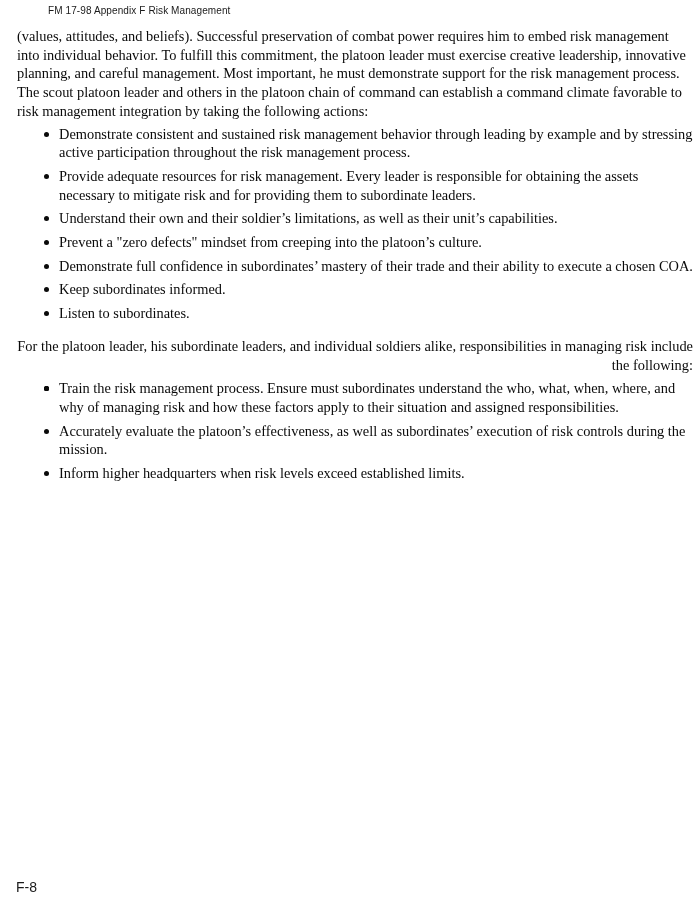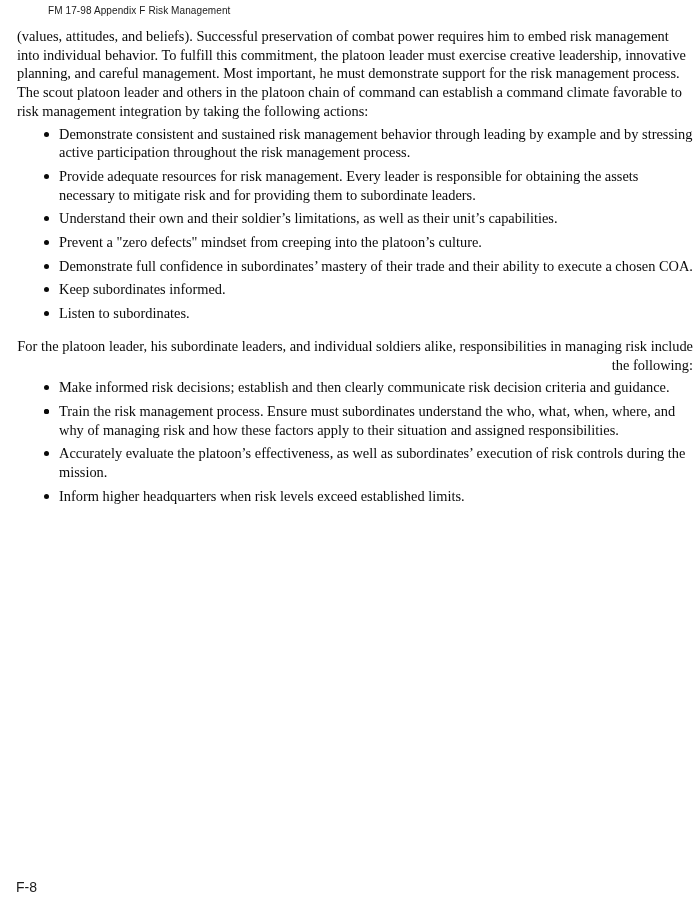--- a/index.html
+++ b/index.html
@@ -112,21 +112,20 @@
         <span class="dot"></span>
         <span>Listen to subordinates.</span>
       </li>
     </ul>
 
     <p class="para para-second">For the platoon leader, his subordinate leaders, and individual soldiers alike, responsibilities in managing risk include the following:</p>
 
     <ul class="bullets">
       <li>
         <span class="dot"></span>
-        <span>Make informed risk decisions; establish and then clearly communicate risk decision criteria and guidance.</span>
       </li>
       <li>
         <span class="dot"></span>
       </li>
       <li>
         <span class="dot"></span>
         <span>Train the risk management process. Ensure must subordinates understand the who, what, when, where, and why of managing risk and how these factors apply to their situation and assigned responsibilities.</span>
       </li>
       <li>
         <span class="dot"></span>

